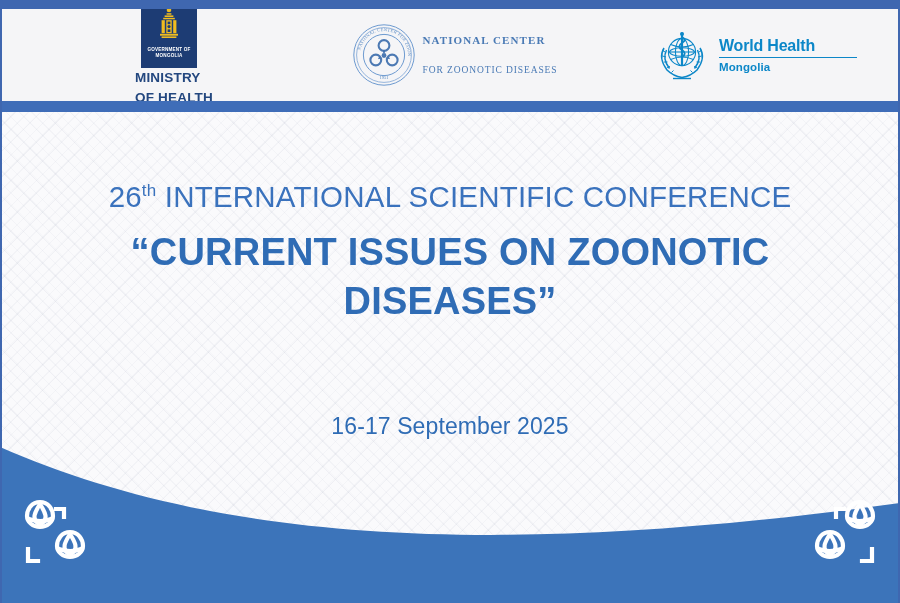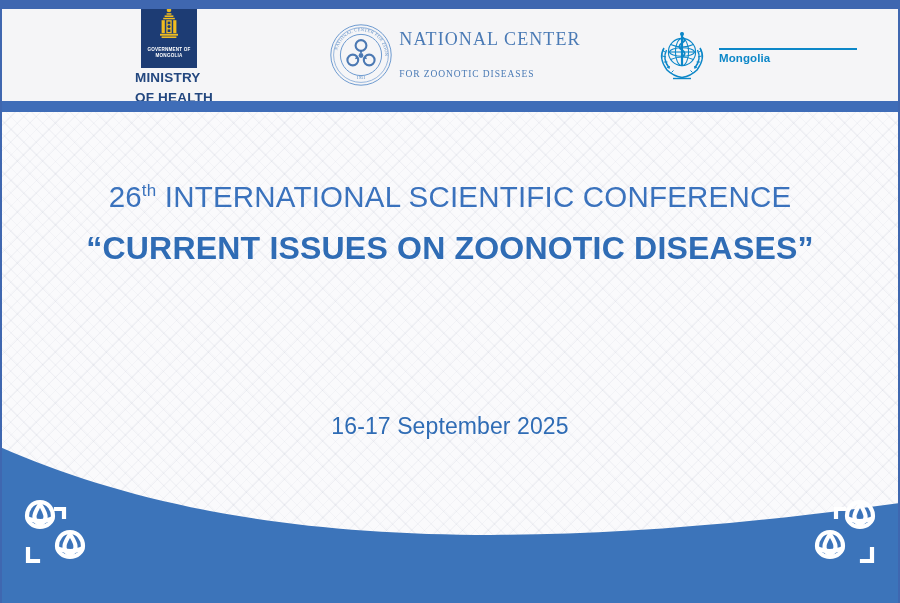--- a/index.html
+++ b/index.html
@@ -60,39 +60,39 @@
     position:absolute;bottom:10px;left:0;right:0;text-align:center;
     color:#ffffff;font-size:4.6px;font-weight:bold;letter-spacing:.2px;line-height:1.25;
   }
   .moh-text{
     margin-left:10px;color:#23477f;font-size:13.5px;font-weight:bold;
     line-height:1.42;letter-spacing:.2px;
   }
 
   
   .ncz-text{margin-left:6px;color:#4a7ab5;}
-  .ncz-l1{font-family:"Liberation Serif", serif;font-size:18px;letter-spacing:1.1px;line-height:1.1;}
+  .ncz-l1{font-family:"Liberation Serif", serif;font-size:11px;letter-spacing:1.1px;line-height:1.1;font-weight:bold;}
   .ncz-l2{font-family:"Liberation Serif", serif;font-size:9.5px;letter-spacing:.9px;line-height:1.3;margin-top:18px;}
 
   
   .who-text{margin-left:8px;color:#0c87c8;}
   .who-l1,.who-l2{font-size:16px;font-weight:bold;line-height:1.08;letter-spacing:-.2px;}
   .who-underline{height:1.6px;background:#0c87c8;margin:2.5px 0 2.5px 0;width:138px;}
   .who-l3{font-size:11.5px;font-weight:bold;letter-spacing:.1px;}
 
   
   .body-area{position:absolute;left:0;top:112px;width:824px;height:491px;z-index:2;}
   .title1{
     position:absolute;left:0;top:68px;width:900px;text-align:center;
     color:#3a72bd;font-size:29.5px;font-weight:normal;letter-spacing:.2px;
   }
   .title1 sup{font-size:17px;vertical-align:super;line-height:0;}
   .title2{
     position:absolute;left:60px;top:116px;width:780px;text-align:center;
-    color:#2f6cb5;font-size:32px;font-weight:bold;line-height:1.28;letter-spacing:.2px;
+    color:#2f6cb5;font-size:38px;font-weight:bold;line-height:1.28;letter-spacing:.2px;
   }
   .meta{
     position:absolute;left:0;top:298px;width:900px;text-align:center;
     color:#2f6cb5;font-size:23px;line-height:1.42;letter-spacing:.1px;
   }
 
   
   .waves{position:absolute;left:0;bottom:0;width:900px;height:160px;z-index:3;}
   .waves svg{display:block;width:900px;height:160px;}
   .knot{position:absolute;z-index:4;}
@@ -195,20 +195,21 @@
           <path d="M46 26 L49 24 M45 31 L48.5 30 M43.5 36 L47 36 M41 40.5 L44 41.5 M37.5 44.5 L39.5 46.5"></path>
         </g>
         <g stroke="#0c87c8" fill="none">
           <line x1="29" y1="6.5" x2="29" y2="40" stroke-width="2.2"></line>
           <path d="M29 11 q5.5 2.5 0 6 q-5.5 3.5 0 7 q5.5 3.5 0 7" stroke-width="1.8"></path>
           <circle cx="29" cy="8" r="2" fill="#0c87c8" stroke="none"></circle>
         </g>
         <path d="M20 52.5 L38 52.5" stroke="#0c87c8" stroke-width="1.4"></path>
       </svg>
       <div class="who-text">
+        <div class="who-l1">World Health</div>
         <div class="who-underline"></div>
         <div class="who-l3">Mongolia</div>
       </div>
     </div>
 
   </div>
 
   <div class="body-area">
 
     <div class="title1"><span>26</span><sup>th</sup><span> INTERNATIONAL SCIENTIFIC CONFERENCE</span></div>

